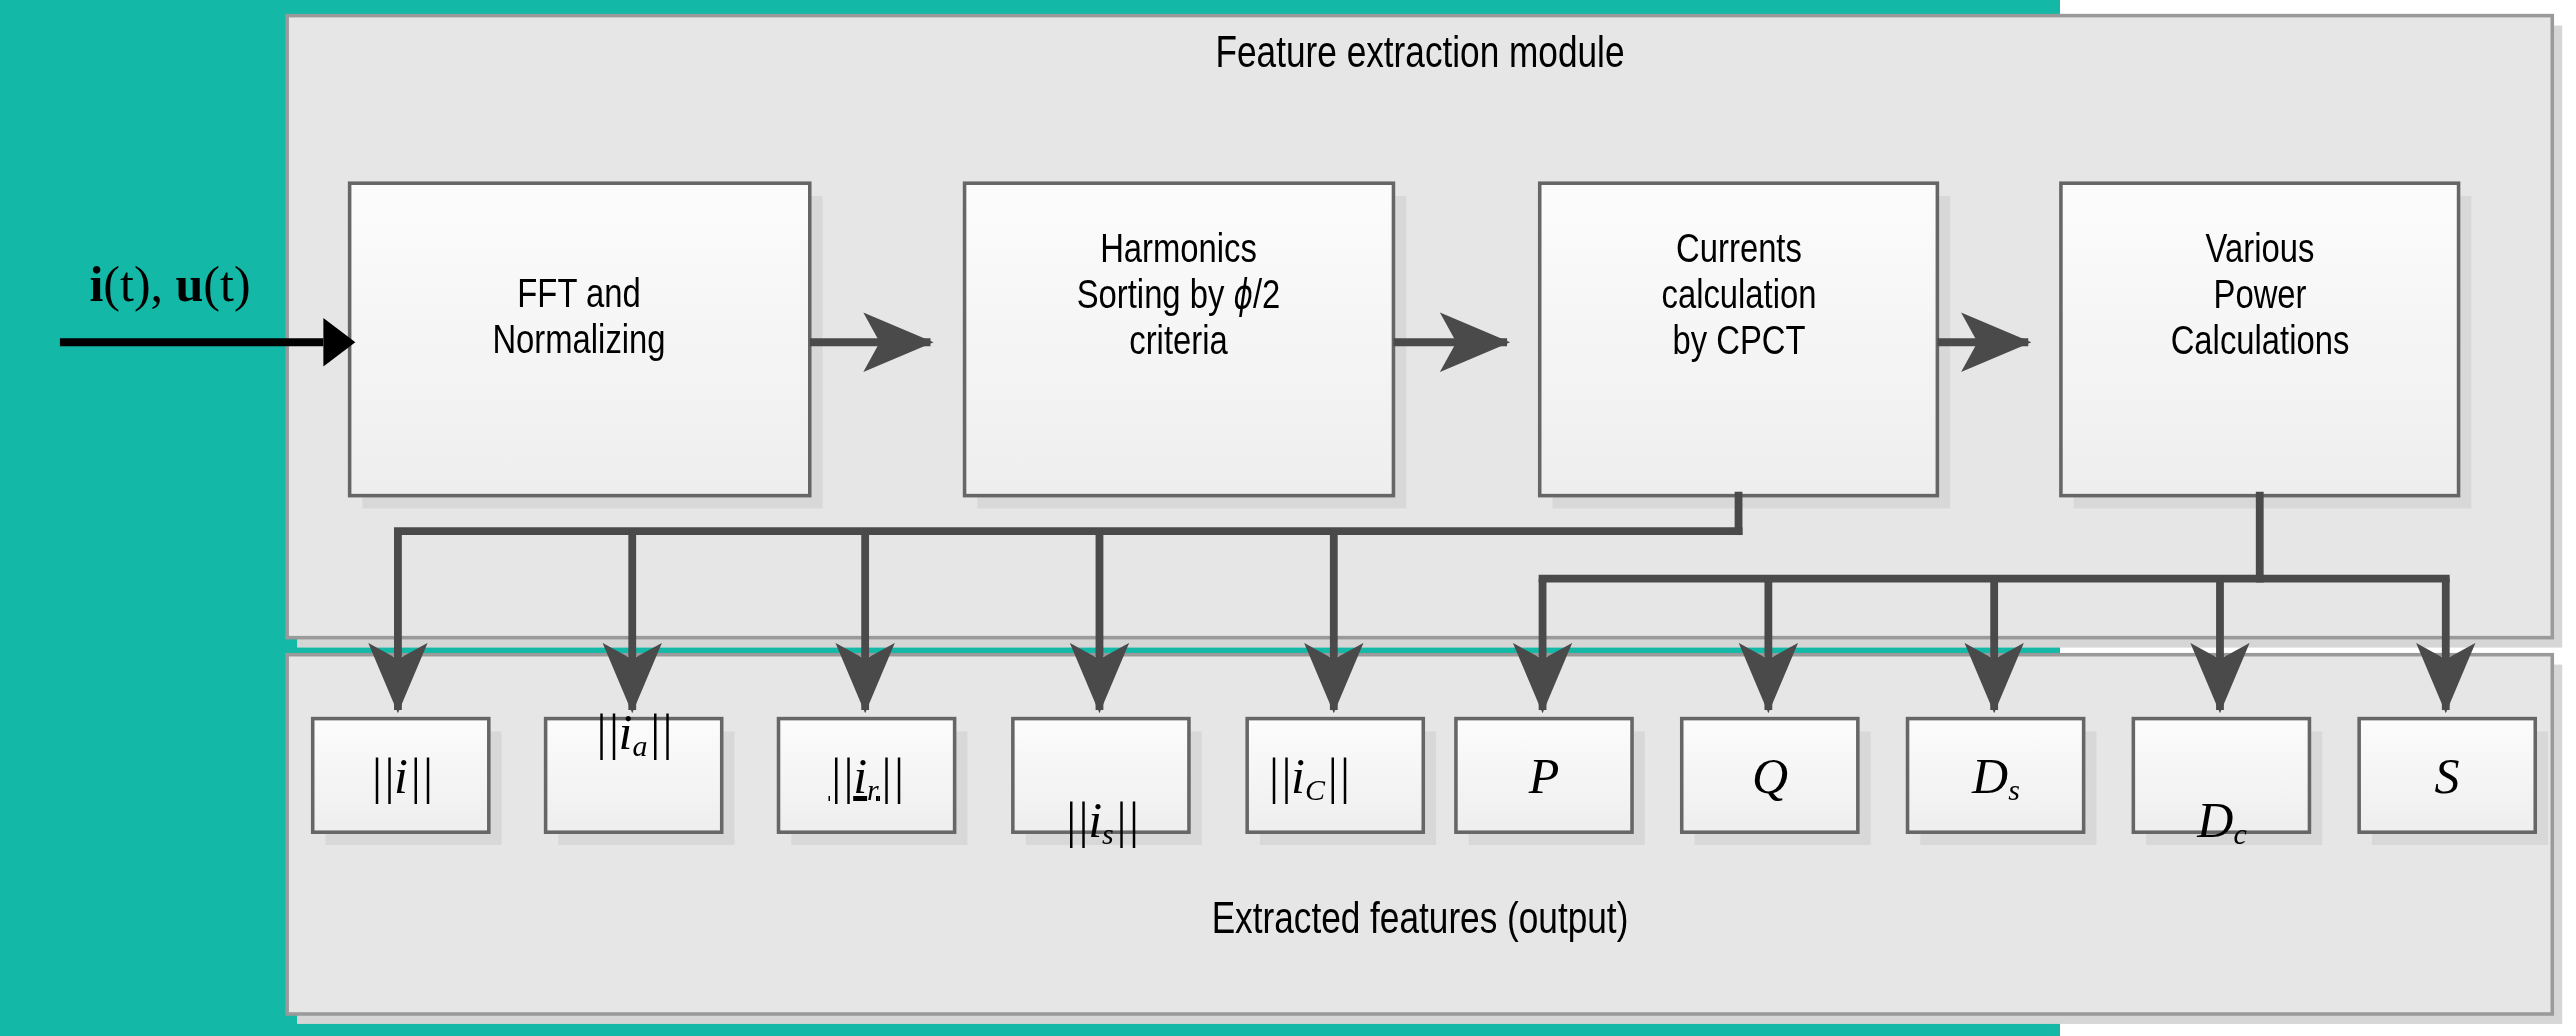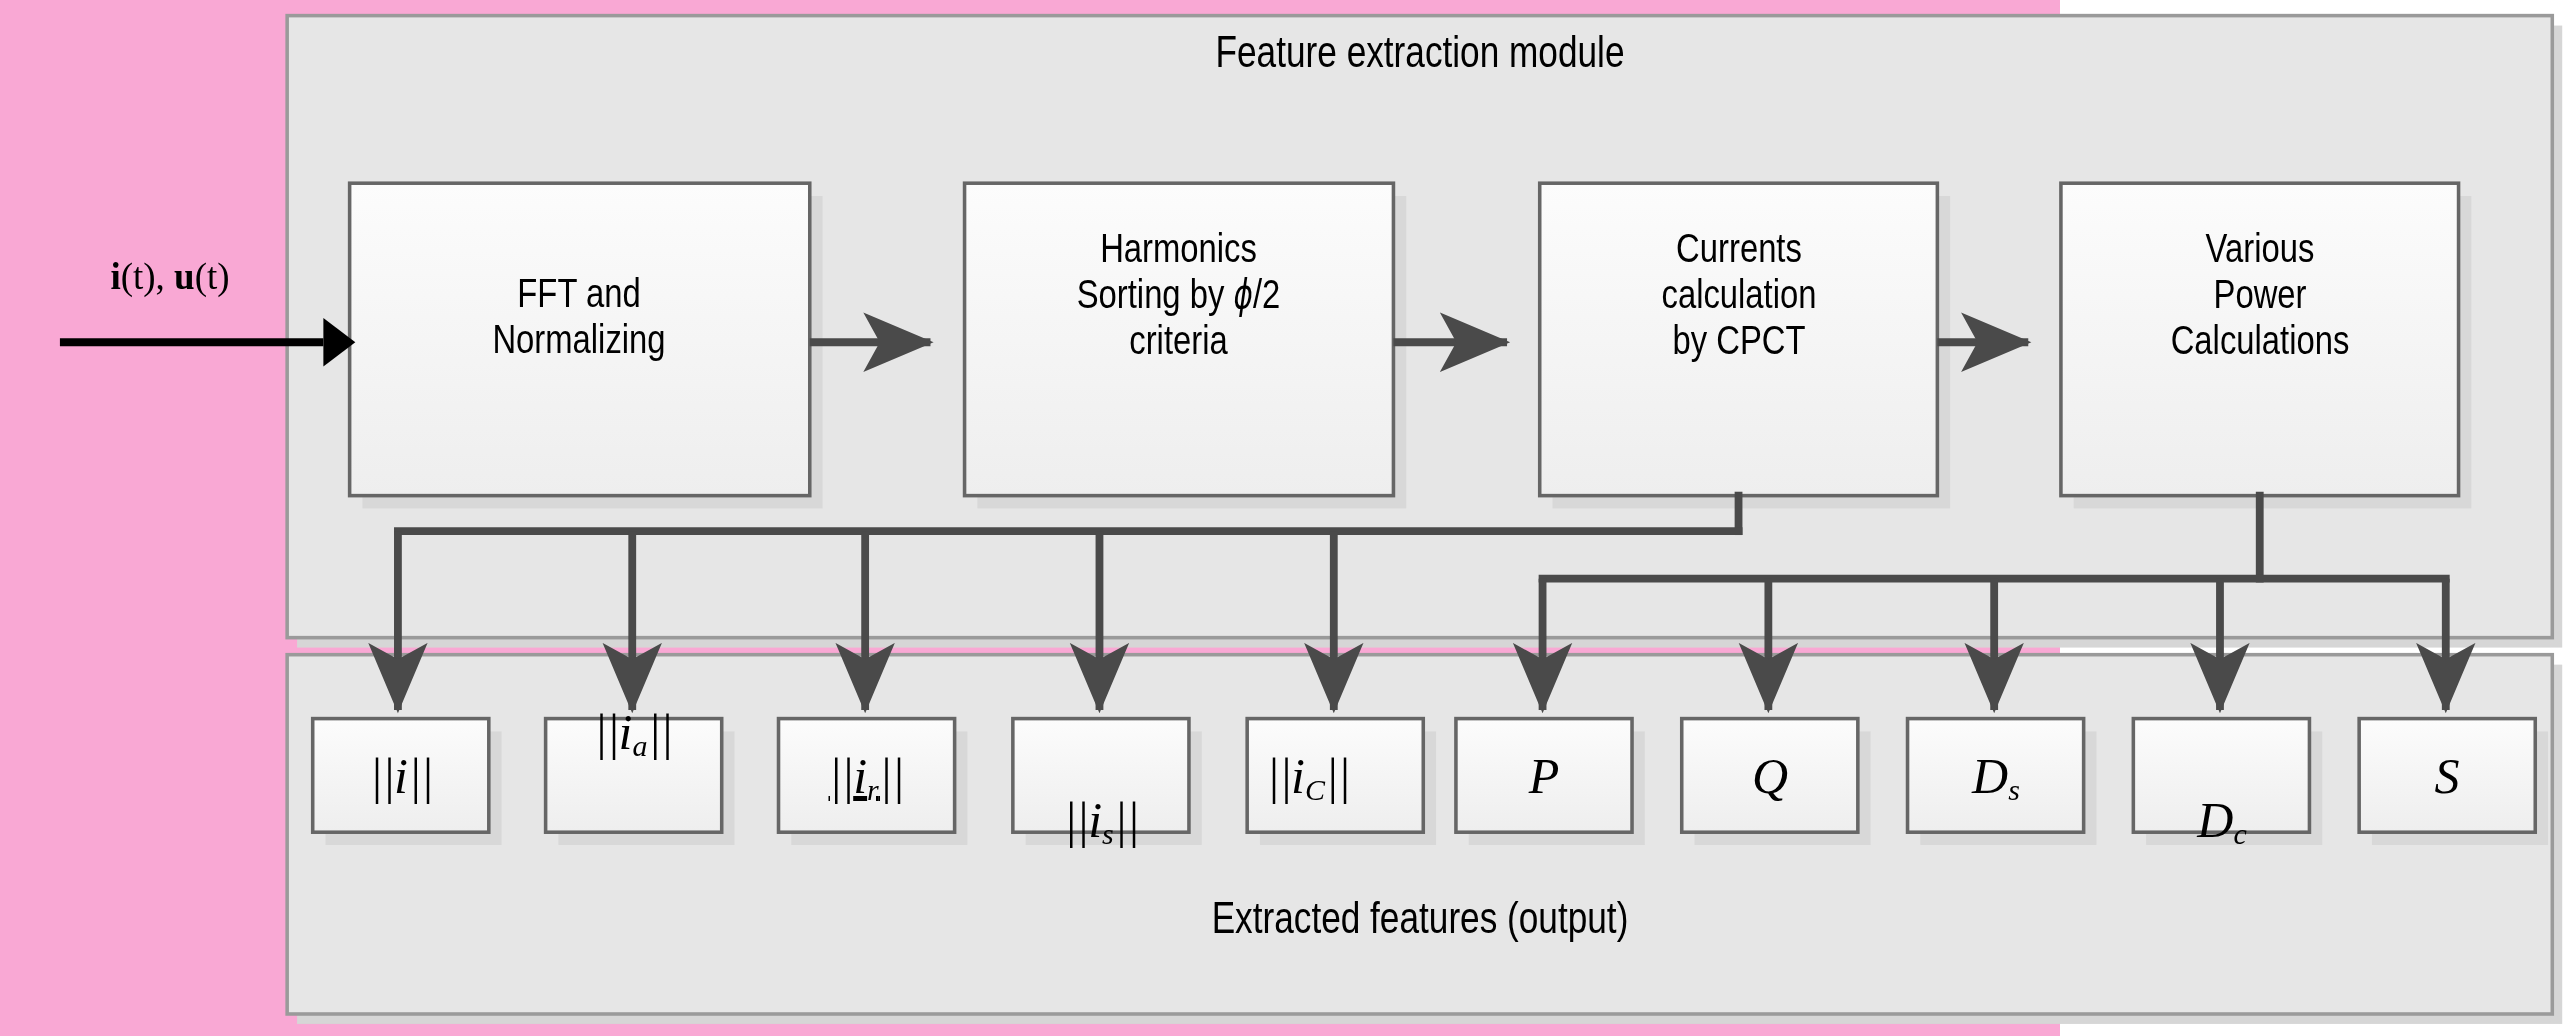--- a/index.html
+++ b/index.html
@@ -10,21 +10,21 @@
   body {
     width: 2576px;
     height: 1036px;
     overflow: hidden;
     font-family: "Liberation Sans", sans-serif;
   }
   #stage {
     position: relative;
     width: 2060px;
     height: 1036px;
-    background: #f9a8d4;
+    background: #14b8a6;
   }
   #stage svg {
     position: absolute;
     left: 0;
     top: 0;
     width: 2576px;
     height: 1036px;
   }
   
   .txt {
@@ -62,21 +62,21 @@
     font-style: italic;
     letter-spacing: -1.4px;
   }
   .feat-label sub {
     font-size: 0.60em;
     vertical-align: -0.22em;
     font-style: italic;
   }
   .io-label {
     font-family: "Liberation Serif", serif;
-    font-size: 37px;
+    font-size: 50px;
   }
   .io-label b { font-weight: bold; }
 </style>
 </head>
 <body>
 
 <div id="stage">
 
   <svg viewBox="0 0 3627 1459" xmlns="http://www.w3.org/2000/svg">
     <defs>

